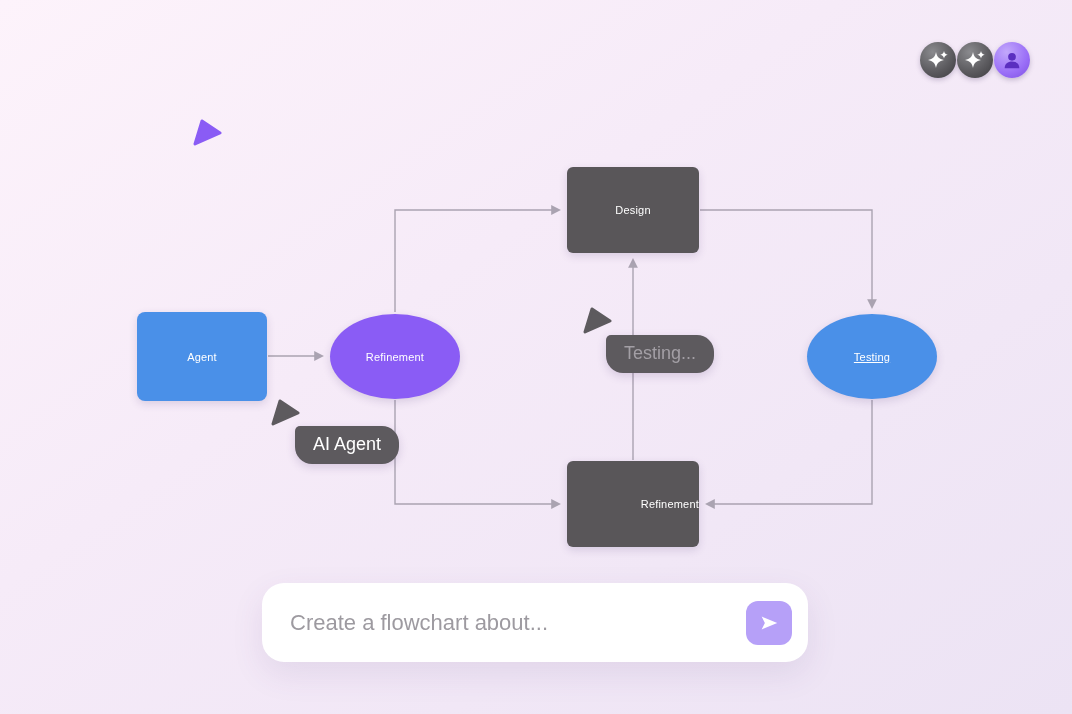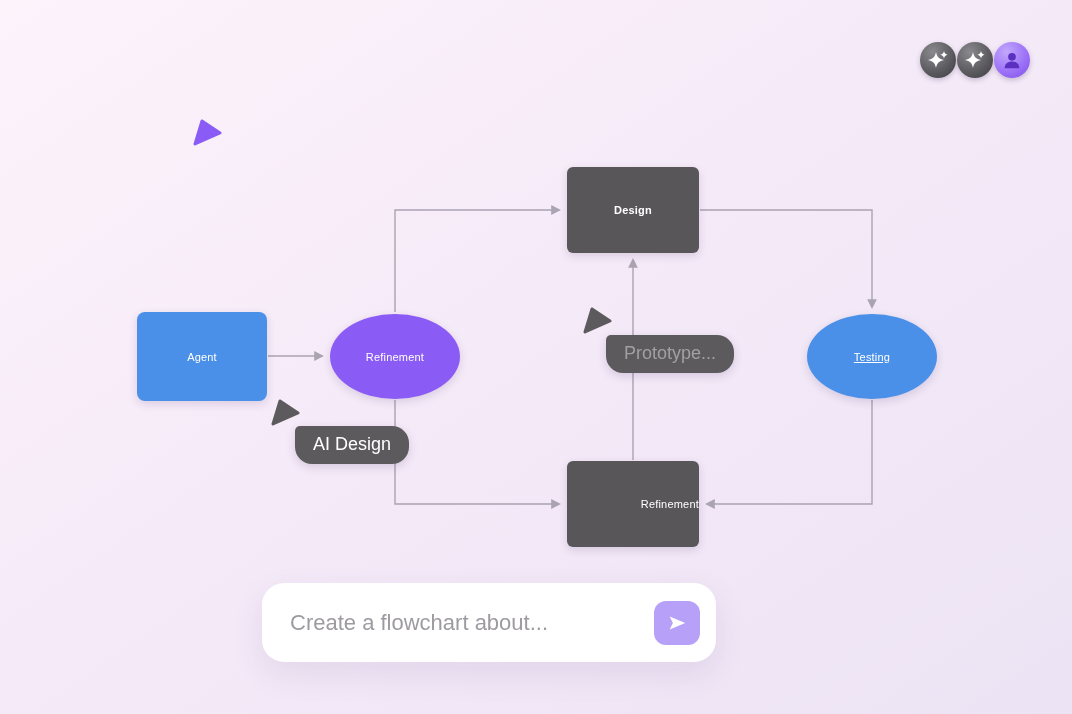--- a/index.html
+++ b/index.html
@@ -38,21 +38,21 @@
     color: #ffffff;
     font-size: 11px;
     letter-spacing: 0.2px;
     box-shadow: 0 3px 8px rgba(70, 45, 110, 0.16);
     cursor: default;
   }
   .node-rect { border-radius: 8px; }
   .node-ellipse { border-radius: 50%; }
   .node-idea       { left: 137px; top: 312px; width: 130px; height: 89px; background: #4a90e8; }
   .node-prototype  { left: 330px; top: 314px; width: 130px; height: 85px; background: #8a5cf5; }
-  .node-design     { left: 567px; top: 167px; width: 132px; height: 86px; background: #595659; border-radius: 6px; font-weight: bold; }
+  .node-design     { left: 567px; top: 167px; width: 132px; height: 86px; background: #595659; border-radius: 6px; }
   .node-refinement { left: 567px; top: 461px; width: 132px; height: 86px; background: #595659; border-radius: 6px; justify-content: flex-end; }
   .node-testing    { left: 807px; top: 314px; width: 130px; height: 85px; background: #4a90e8; text-decoration: underline; }
 
   
   .cursor {
     position: absolute;
     width: 30px; height: 30px;
     pointer-events: none;
   }
   .cursor-stacy    { left: 192px; top: 119px; }
@@ -90,21 +90,21 @@
     box-shadow: 0 2px 5px rgba(60, 40, 90, 0.25);
     cursor: pointer;
   }
   .avatar-sparkle { background: radial-gradient(circle at 35% 28%, #8a8a8e 0%, #5d5c60 55%, #3c3b3f 100%); }
   .avatar-user    { background: radial-gradient(circle at 35% 28%, #c2a8fb 0%, #9a6ef7 60%, #7c4fe0 100%); }
 
   
   .prompt-bar {
     position: absolute;
     left: 262px; top: 583px;
-    width: 454px; height: 79px;
+    width: 546px; height: 79px;
     background: #ffffff;
     border-radius: 22px;
     box-shadow: 0 12px 32px rgba(90, 60, 130, 0.10);
     display: flex;
     align-items: center;
     padding: 0 16px 0 28px;
   }
   .prompt-input {
     flex: 1;
     border: none;
@@ -161,26 +161,26 @@
     <span>Testing</span>
   </div>
 
   <svg class="cursor cursor-stacy" viewBox="0 0 30 30">
     <polygon points="3,25 10,2 28,14" fill="#8a5cf5" stroke="#8a5cf5" stroke-width="3" stroke-linejoin="round"></polygon>
   </svg>
 
   <svg class="cursor cursor-ai-agent" viewBox="0 0 30 30">
     <polygon points="3,25 10,2 28,14" fill="#5d5a5e" stroke="#5d5a5e" stroke-width="3" stroke-linejoin="round"></polygon>
   </svg>
-  <div class="cursor-label label-ai-agent">AI Design</div>
+  <div class="cursor-label label-ai-agent">AI Agent</div>
 
   <svg class="cursor cursor-thinking" viewBox="0 0 30 30">
     <polygon points="3,25 10,2 28,14" fill="#5d5a5e" stroke="#5d5a5e" stroke-width="3" stroke-linejoin="round"></polygon>
   </svg>
-  <div class="cursor-label label-thinking">Prototype...</div>
+  <div class="cursor-label label-thinking">Testing...</div>
 
   <div class="avatar-group">
     <div class="avatar avatar-sparkle">
       <svg width="24" height="24" viewBox="0 0 24 24">
         <path d="M10 4 C11 9 13 11 18 12 C13 13 11 15 10 20 C9 15 7 13 2 12 C7 11 9 9 10 4 Z" fill="#ffffff"></path>
         <path d="M18 3 C18.5 5.2 19.5 6.2 21.7 6.7 C19.5 7.2 18.5 8.2 18 10.4 C17.5 8.2 16.5 7.2 14.3 6.7 C16.5 6.2 17.5 5.2 18 3 Z" fill="#ffffff"></path>
       </svg>
     </div>
     <div class="avatar avatar-sparkle">
       <svg width="24" height="24" viewBox="0 0 24 24">

